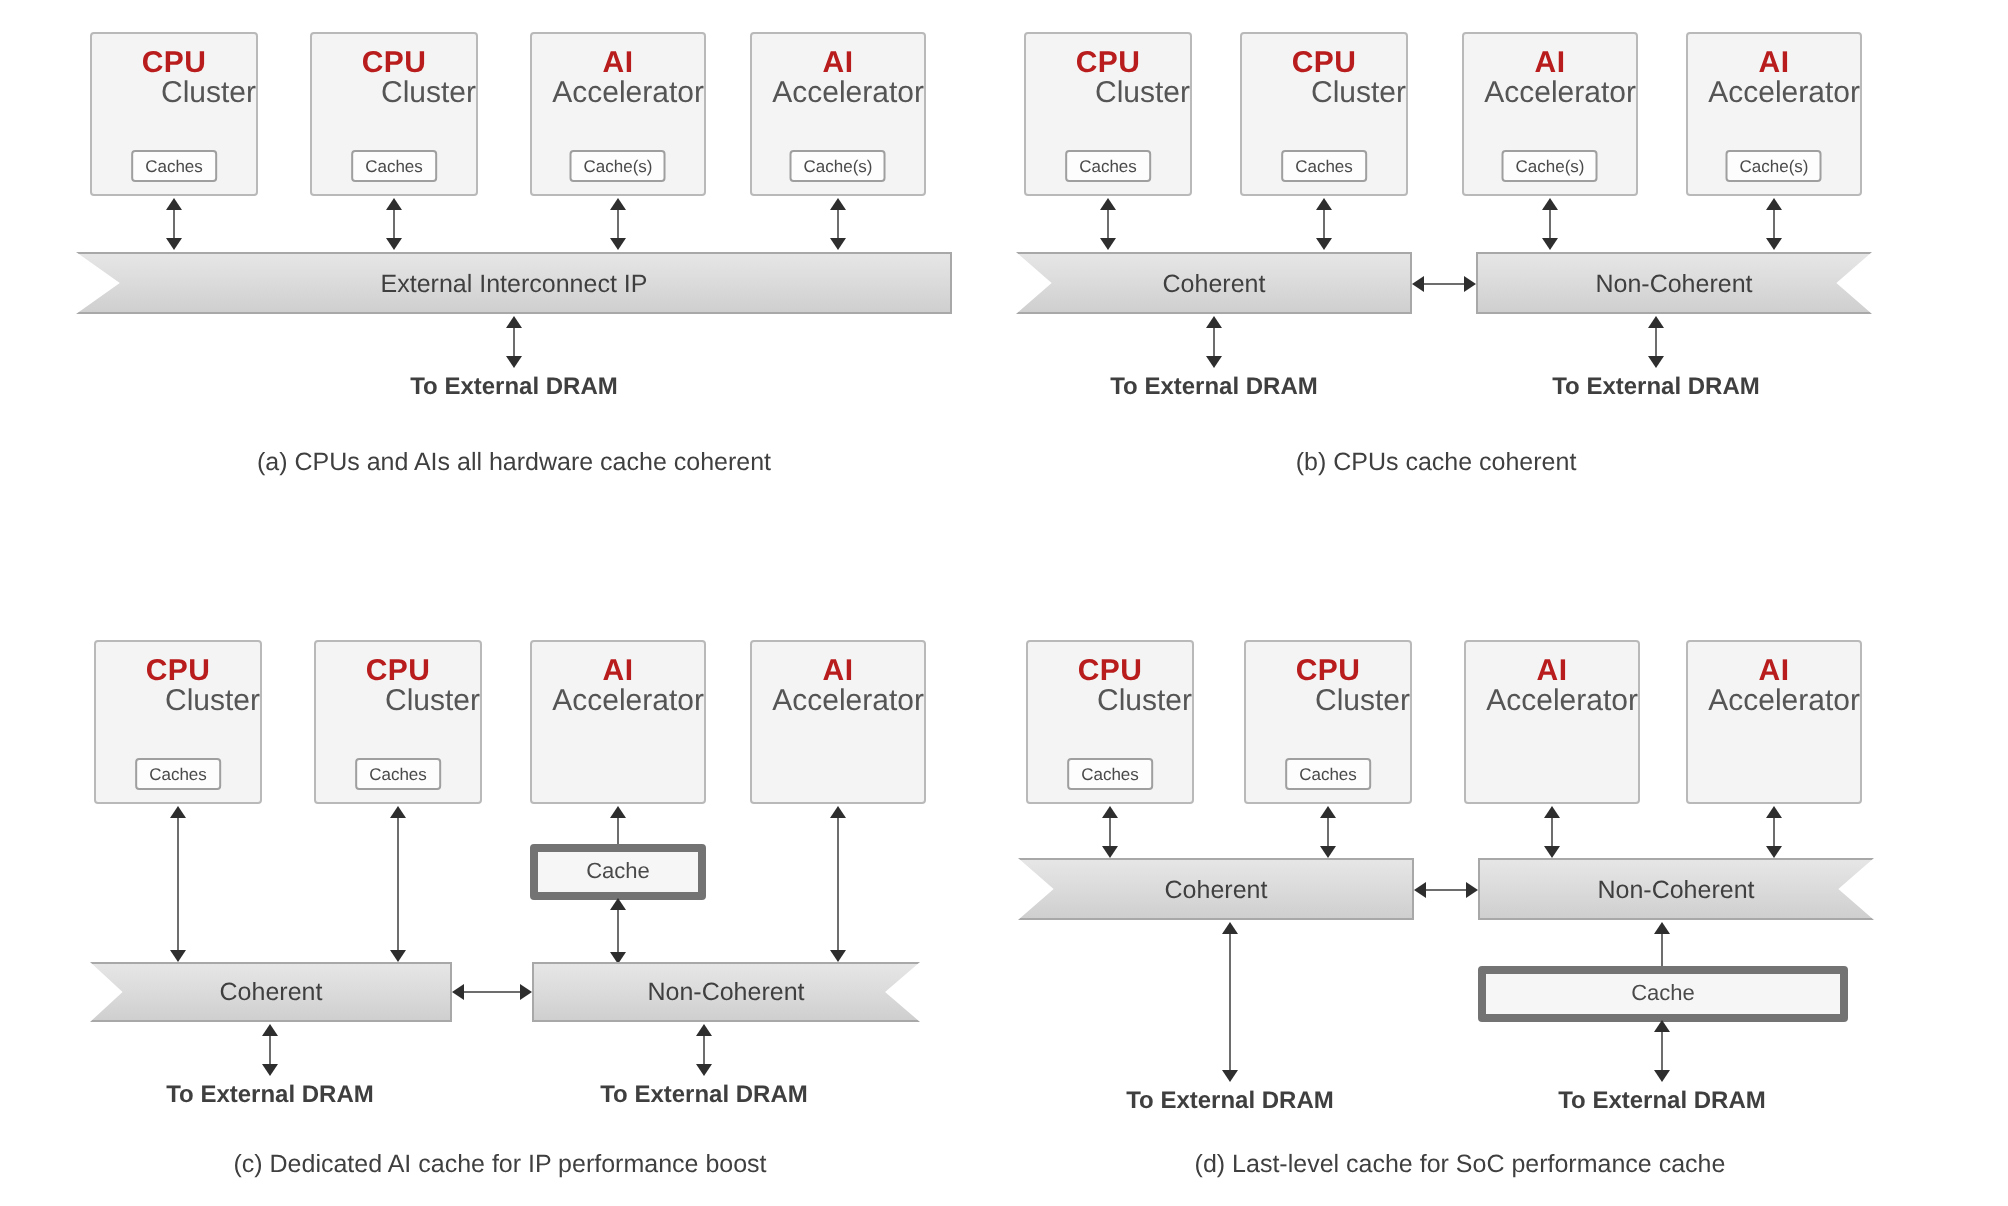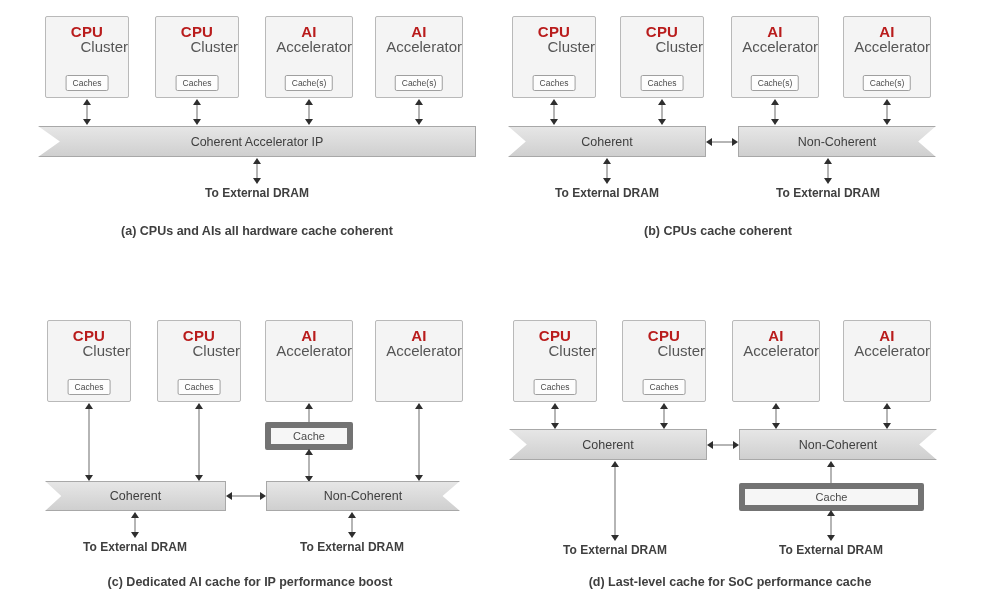--- a/index.html
+++ b/index.html
@@ -59,21 +59,21 @@
     text-align: right;
     white-space: nowrap;
     padding: 0 6px;
   }
 
   
   .cachebox {
     position: absolute;
     box-sizing: border-box;
     background: #f6f6f6;
-    border: 6px solid #737373;
+    border: 4px solid #737373;
     border-radius: 2px;
     font-size: 11px;
     color: #4a4a4a;
     display: flex;
     align-items: center;
     justify-content: center;
   }
 
   
   .ribbon {
@@ -146,21 +146,21 @@
     position: absolute;
     font-size: 12px;
     font-weight: bold;
     color: #3f3f3f;
     white-space: nowrap;
     transform: translateX(-50%);
   }
   .caption {
     position: absolute;
     font-size: 12.5px;
-    font-weight: bold;
+    font-weight: normal;
     color: #3f3f3f;
     white-space: nowrap;
     text-align: center;
     transform: translateX(-50%);
   }
 </style>
 </head>
 <body>
 
 <div class="panel" style="left:0; top:0; width:500px; height:250px;">
@@ -201,21 +201,21 @@
       <div class="head up"></div>
       <div class="head down"></div>
   </div>
   <div class="varrow" style="left:413px; top:99px; width:12px; height:26px;">
     <div class="stem"></div>
       <div class="head up"></div>
       <div class="head down"></div>
   </div>
 
   <div class="ribbon notch-both" style="left:38px; top:126px; width:438px; height:31px;">
-    <span>Coherent Accelerator IP</span>
+    <span>External Interconnect IP</span>
   </div>
 
   <div class="varrow" style="left:251px; top:158px; width:12px; height:26px;">
     <div class="stem"></div>
       <div class="head up"></div>
       <div class="head down"></div>
   </div>
   <div class="dram" style="left:257px; top:186px;">To External DRAM</div>
 
   <div class="caption" style="left:257px; top:224px;">(a) CPUs and AIs all hardware cache coherent</div>

